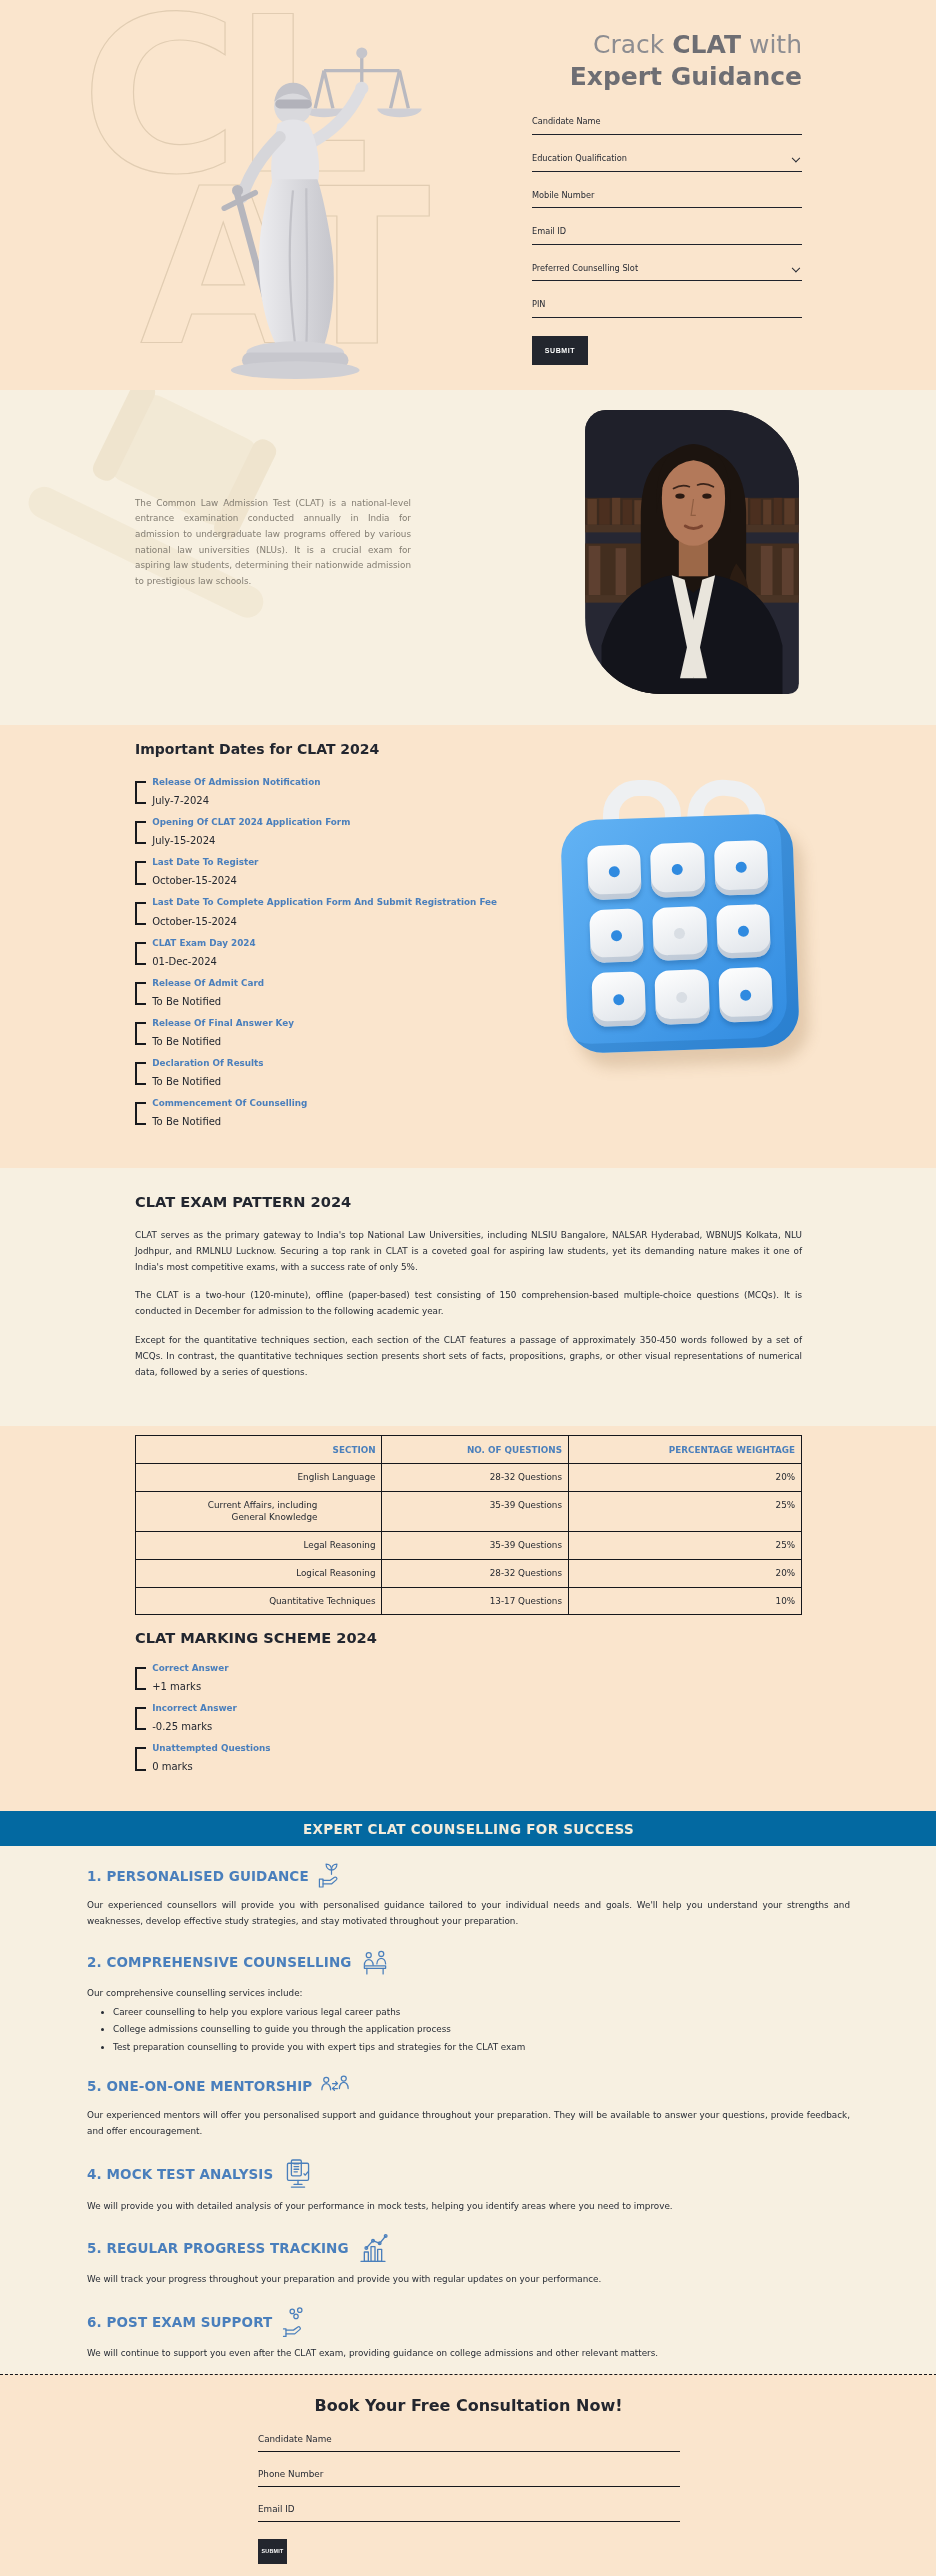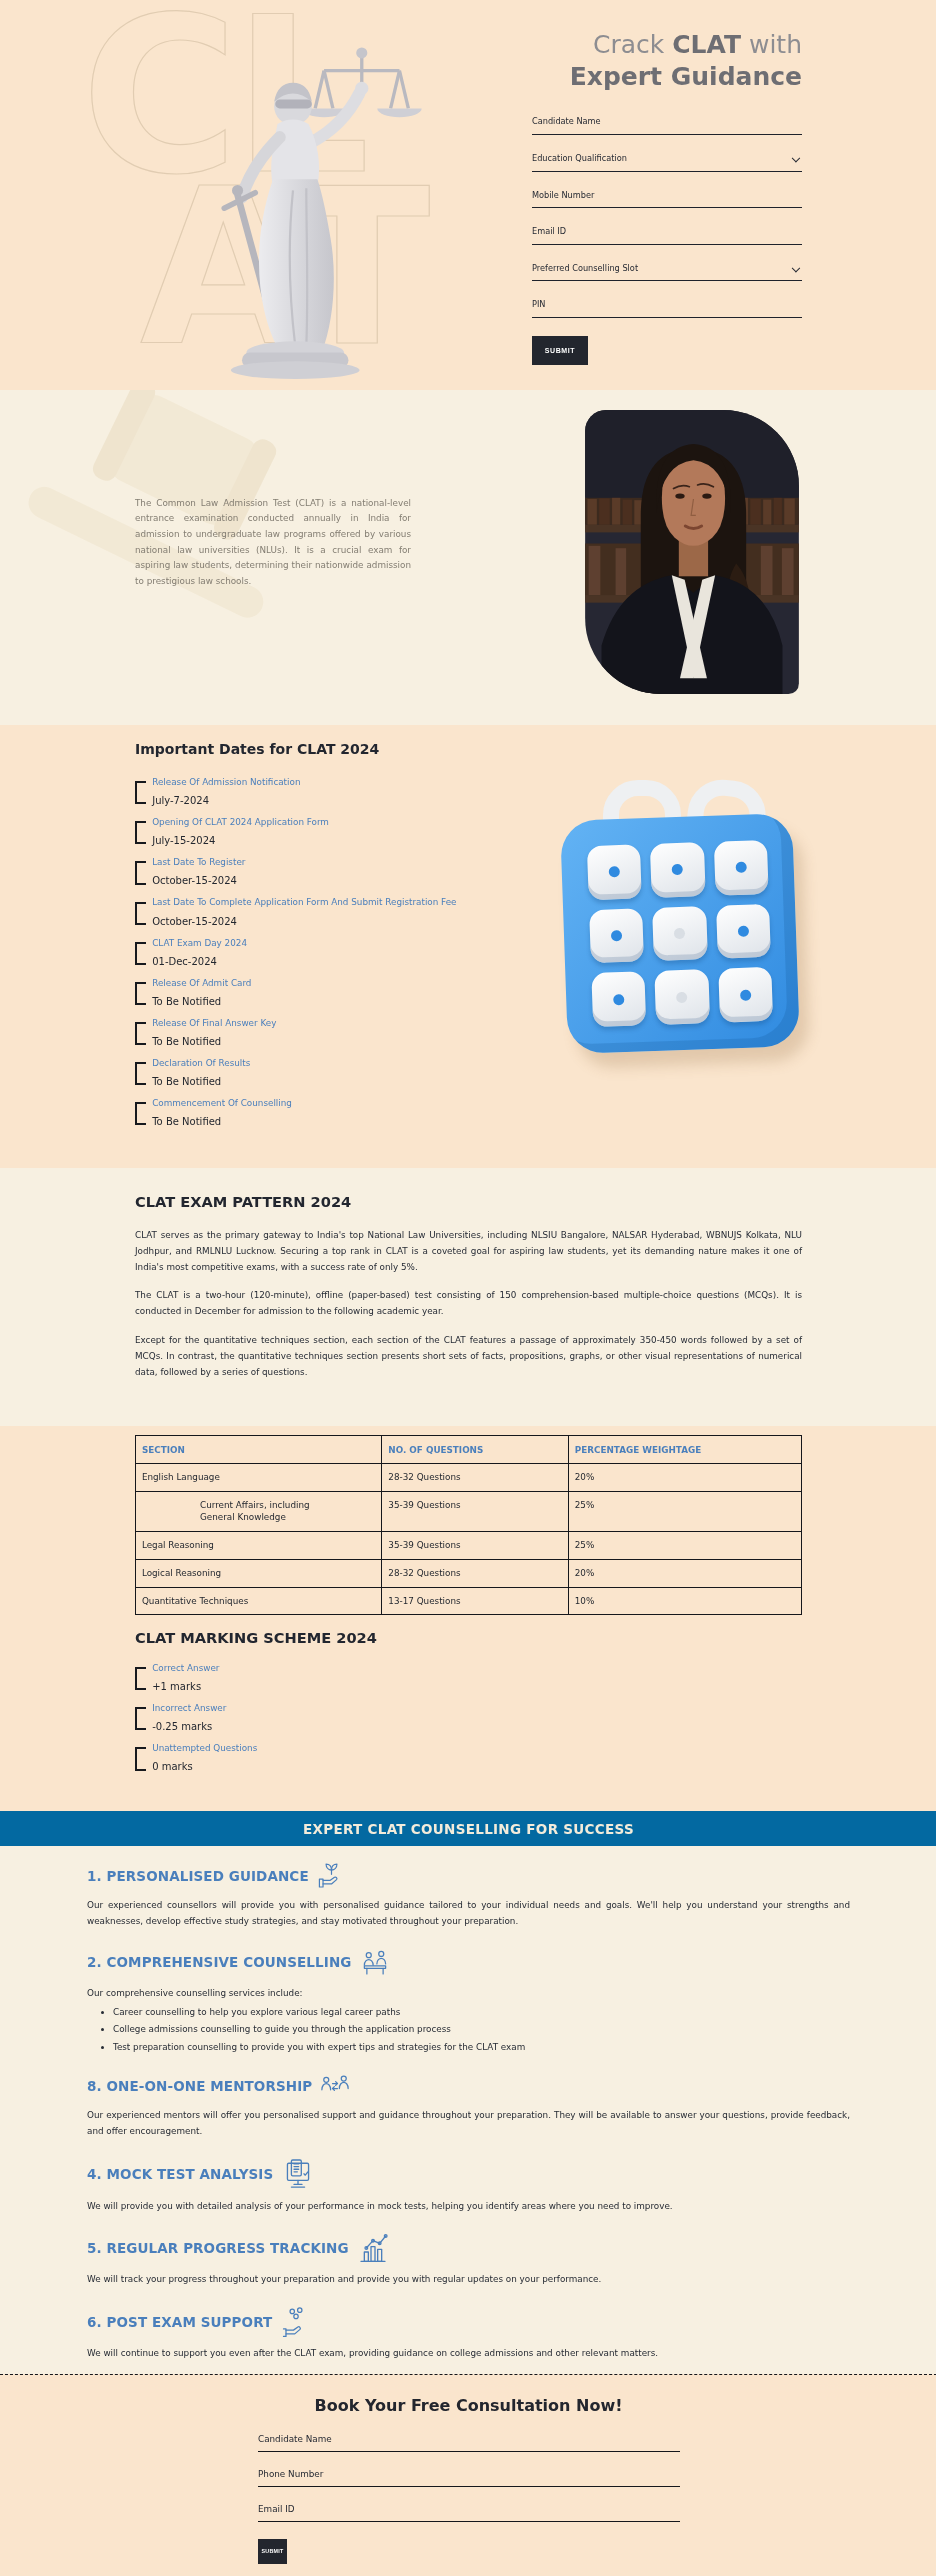--- a/index.html
+++ b/index.html
@@ -36,21 +36,21 @@
     overflow:hidden;z-index:1;}
   .portrait svg{display:block;}
 
   
   .dates{height:443px;}
   .sec-h{font-size:14px;font-weight:700;color:#22262f;margin:0;}
   .dates .sec-h{position:absolute;left:135px;top:16.4px;}
   .d-list{position:absolute;left:135px;top:52px;width:386px;}
   .d-item{display:flex;gap:6.4px;margin-bottom:10px;}
   .bracket{flex:0 0 8.8px;width:8.8px;border:2.3px solid #17191d;border-right:none;margin:4.1px 0 2.9px;}
-  .d-label{color:#4a7fbc;font-weight:400;font-size:8.8px;margin-bottom:7.6px;line-height:1.2;}
+  .d-label{color:#4a7fbc;font-weight:700;font-size:8.8px;margin-bottom:7.6px;line-height:1.2;}
   .d-value{color:#23272f;font-size:10px;line-height:1.2;}
   .calendar{position:absolute;left:557px;top:53px;width:258px;height:281px;}
   .cal-ring{position:absolute;top:2.3px;width:46px;height:88px;border:16px solid #eef0f2;border-radius:35px;
     box-shadow:inset 0 -3.5px 0 rgba(120,140,160,.35);z-index:1;}
   .cal-ring.r1{left:46px;}
   .cal-ring.r2{left:128px;transform:rotate(6deg);}
   .cal-body{position:absolute;left:7px;top:39px;width:232px;height:233px;border-radius:36px;
     background:linear-gradient(135deg,#63b3f4,#2f8ae0);z-index:2;transform:rotate(-2deg);
     box-shadow:inset -11.7px -9.4px 0 rgba(17,86,150,.22),9.4px 15px 14px rgba(140,100,55,.22);
     display:grid;grid-template-columns:repeat(3,1fr);gap:10px;padding:26px;box-sizing:border-box;}
@@ -62,21 +62,21 @@
 
   
   .pattern{height:258px;}
   .pattern .sec-h{position:absolute;left:135px;top:24.6px;font-weight:800;font-size:14.6px;}
   .p-wrap{position:absolute;left:135px;top:59px;width:667px;}
   .para{font-size:8.8px;line-height:1.82;color:#272c36;text-align:justify;margin:0 0 12.3px;}
 
   
   .tablemark{height:385px;}
   .exam-table{position:absolute;left:135px;top:9.4px;width:667px;border-collapse:collapse;table-layout:fixed;}
-  .exam-table th,.exam-table td{border:1.2px solid #15171c;text-align:left;vertical-align:top;padding:7px 5.9px;}
+  .exam-table th,.exam-table td{border:1.2px solid #15171c;text-align:right;vertical-align:top;padding:7px 5.9px;}
   .exam-table th{color:#4a7fbc;font-size:8.8px;font-weight:700;padding:8.2px 5.9px;}
   .exam-table td{font-size:8.8px;color:#1f242c;line-height:1.45;}
   .tablemark .sec-h{position:absolute;left:135px;top:203px;font-weight:800;font-size:14.6px;}
   .m-list{position:absolute;left:135px;top:237px;width:351px;}
 
   
   .banner{height:35px;background:#0369a1;display:flex;align-items:center;justify-content:center;}
   .banner-text{color:#f3ecdb;font-size:13.5px;font-weight:700;letter-spacing:0.3px;}
 
   
@@ -444,21 +444,21 @@
     </svg>
   </div>
   <p class="c-intro">Our comprehensive counselling services include:</p>
   <ul class="c-bullets">
     <li>Career counselling to help you explore various legal career paths</li>
     <li>College admissions counselling to guide you through the application process</li>
     <li>Test preparation counselling to provide you with expert tips and strategies for the CLAT exam</li>
   </ul>
 
   <div class="c-head">
-    <span class="c-title">8. ONE-ON-ONE MENTORSHIP</span>
+    <span class="c-title">5. ONE-ON-ONE MENTORSHIP</span>
     <svg class="s-icon" width="30" height="28" viewBox="0 0 48 44" fill="none" stroke="#4a7fbc" stroke-width="2" stroke-linecap="round" stroke-linejoin="round">
       <circle cx="10" cy="12" r="4"></circle>
         <path d="M3 28 c0-7 4-10 7-10 s7 3 7 10"></path>
       <circle cx="38" cy="10" r="4"></circle>
         <path d="M31 26 c0-7 4-10 7-10 s7 3 7 10"></path>
       <path d="M20 18 h8 m-3 -3 l3 3 -3 3"></path>
       <path d="M28 26 h-8 m3 -3 l-3 3 3 3"></path>
     </svg>
   </div>
   <p class="c-para">Our experienced mentors will offer you personalised support and guidance throughout your preparation. They will be available to answer your questions, provide feedback, and offer encouragement.</p>

